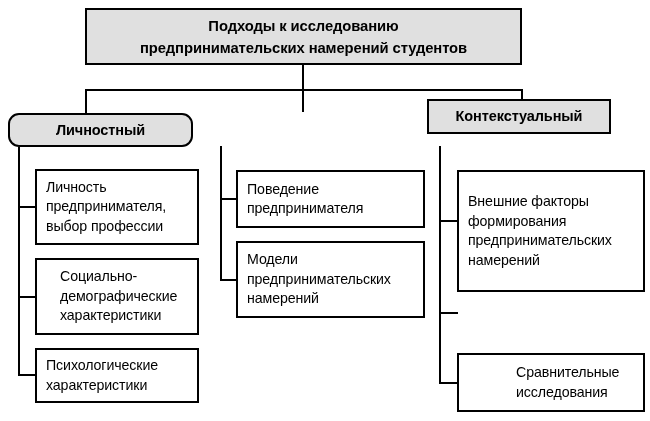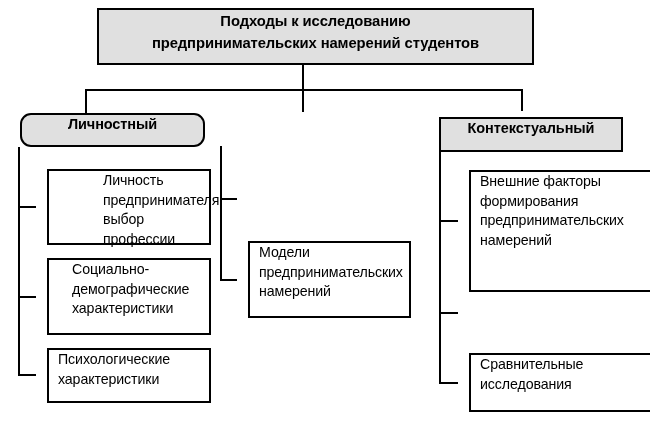--- a/index.html
+++ b/index.html
@@ -15,21 +15,21 @@
     font-family: "Liberation Sans", "DejaVu Sans", sans-serif;
     overflow: hidden;
   }
   .node {
     position: absolute;
     box-sizing: border-box;
     border: 2px solid #000000;
     background: #ffffff;
     color: #000000;
     display: flex;
-    margin-left: 12px;
+    align-items: center;
   }
   .node.shaded {
     background: #e0e0e0;
   }
   .node .label {
     display: block;
     width: 100%;
     white-space: pre-line;
   }
   .node.centered {
@@ -84,57 +84,61 @@
   <div class="conn v" style="left:521px; top:89px; height:22px;"></div>
 
   <div class="node shaded centered" style="left:8px; top:113px; width:185px; height:34px;border-radius:11px;">
     <span class="label">Личностный</span>
   </div>
   <div class="conn v" style="left:18px; top:147px; height:229px;"></div>
   <div class="conn h" style="left:18px; top:206px; width:18px;"></div>
   <div class="conn h" style="left:18px; top:296px; width:18px;"></div>
   <div class="conn h" style="left:18px; top:374px; width:18px;"></div>
 
-  <div class="node leaf" style="left:35px; top:169px; width:164px; height:76px;padding-left:45px;">
+  <div class="node leaf" style="left:35px; top:169px; width:164px; height:76px;">
     <span class="label">Личность
 предпринимателя,
 выбор профессии</span>
   </div>
   <div class="node leaf" style="left:35px; top:258px; width:164px; height:77px;padding-left:14px;">
     <span class="label">Социально-
 демографические
 характеристики</span>
   </div>
   <div class="node leaf" style="left:35px; top:348px; width:164px; height:55px;">
     <span class="label">Психологические
 характеристики</span>
   </div>
 
   <div class="conn v" style="left:220px; top:146px; height:135px;"></div>
   <div class="conn h" style="left:220px; top:198px; width:17px;"></div>
   <div class="conn h" style="left:220px; top:279px; width:17px;"></div>
 
-  <div class="node leaf" style="left:236px; top:241px; width:163px; height:77px;">
+  <div class="node leaf" style="left:236px; top:170px; width:189px; height:58px;">
+    <span class="label">Поведение
+предпринимателя</span>
+  </div>
+  <div class="node leaf" style="left:236px; top:241px; width:189px; height:77px;">
     <span class="label">Модели
 предпринимательских
 намерений</span>
   </div>
 
-  <div class="node shaded centered" style="left:427px; top:117px; width:184px; height:35px;">
+  <div class="node shaded centered" style="left:427px; top:99px; width:184px; height:35px;">
     <span class="label">Контекстуальный</span>
   </div>
   <div class="conn v" style="left:439px; top:146px; height:238px;"></div>
   <div class="conn h" style="left:439px; top:220px; width:19px;"></div>
   <div class="conn h" style="left:439px; top:312px; width:19px;"></div>
   <div class="conn h" style="left:439px; top:382px; width:19px;"></div>
 
   <div class="node leaf" style="left:457px; top:170px; width:188px; height:122px;">
     <span class="label">Внешние факторы
 формирования
 предпринимательских
 намерений</span>
   </div>
-  <div class="node leaf" style="left:457px; top:353px; width:188px; height:59px;">
+  <div class="node leaf" style="left:457px; top:353px; width:188px; height:59px;padding-left:48px;">
     <span class="label">Сравнительные
 исследования</span>
   </div>
 
 </div>
 
 </body></html>

